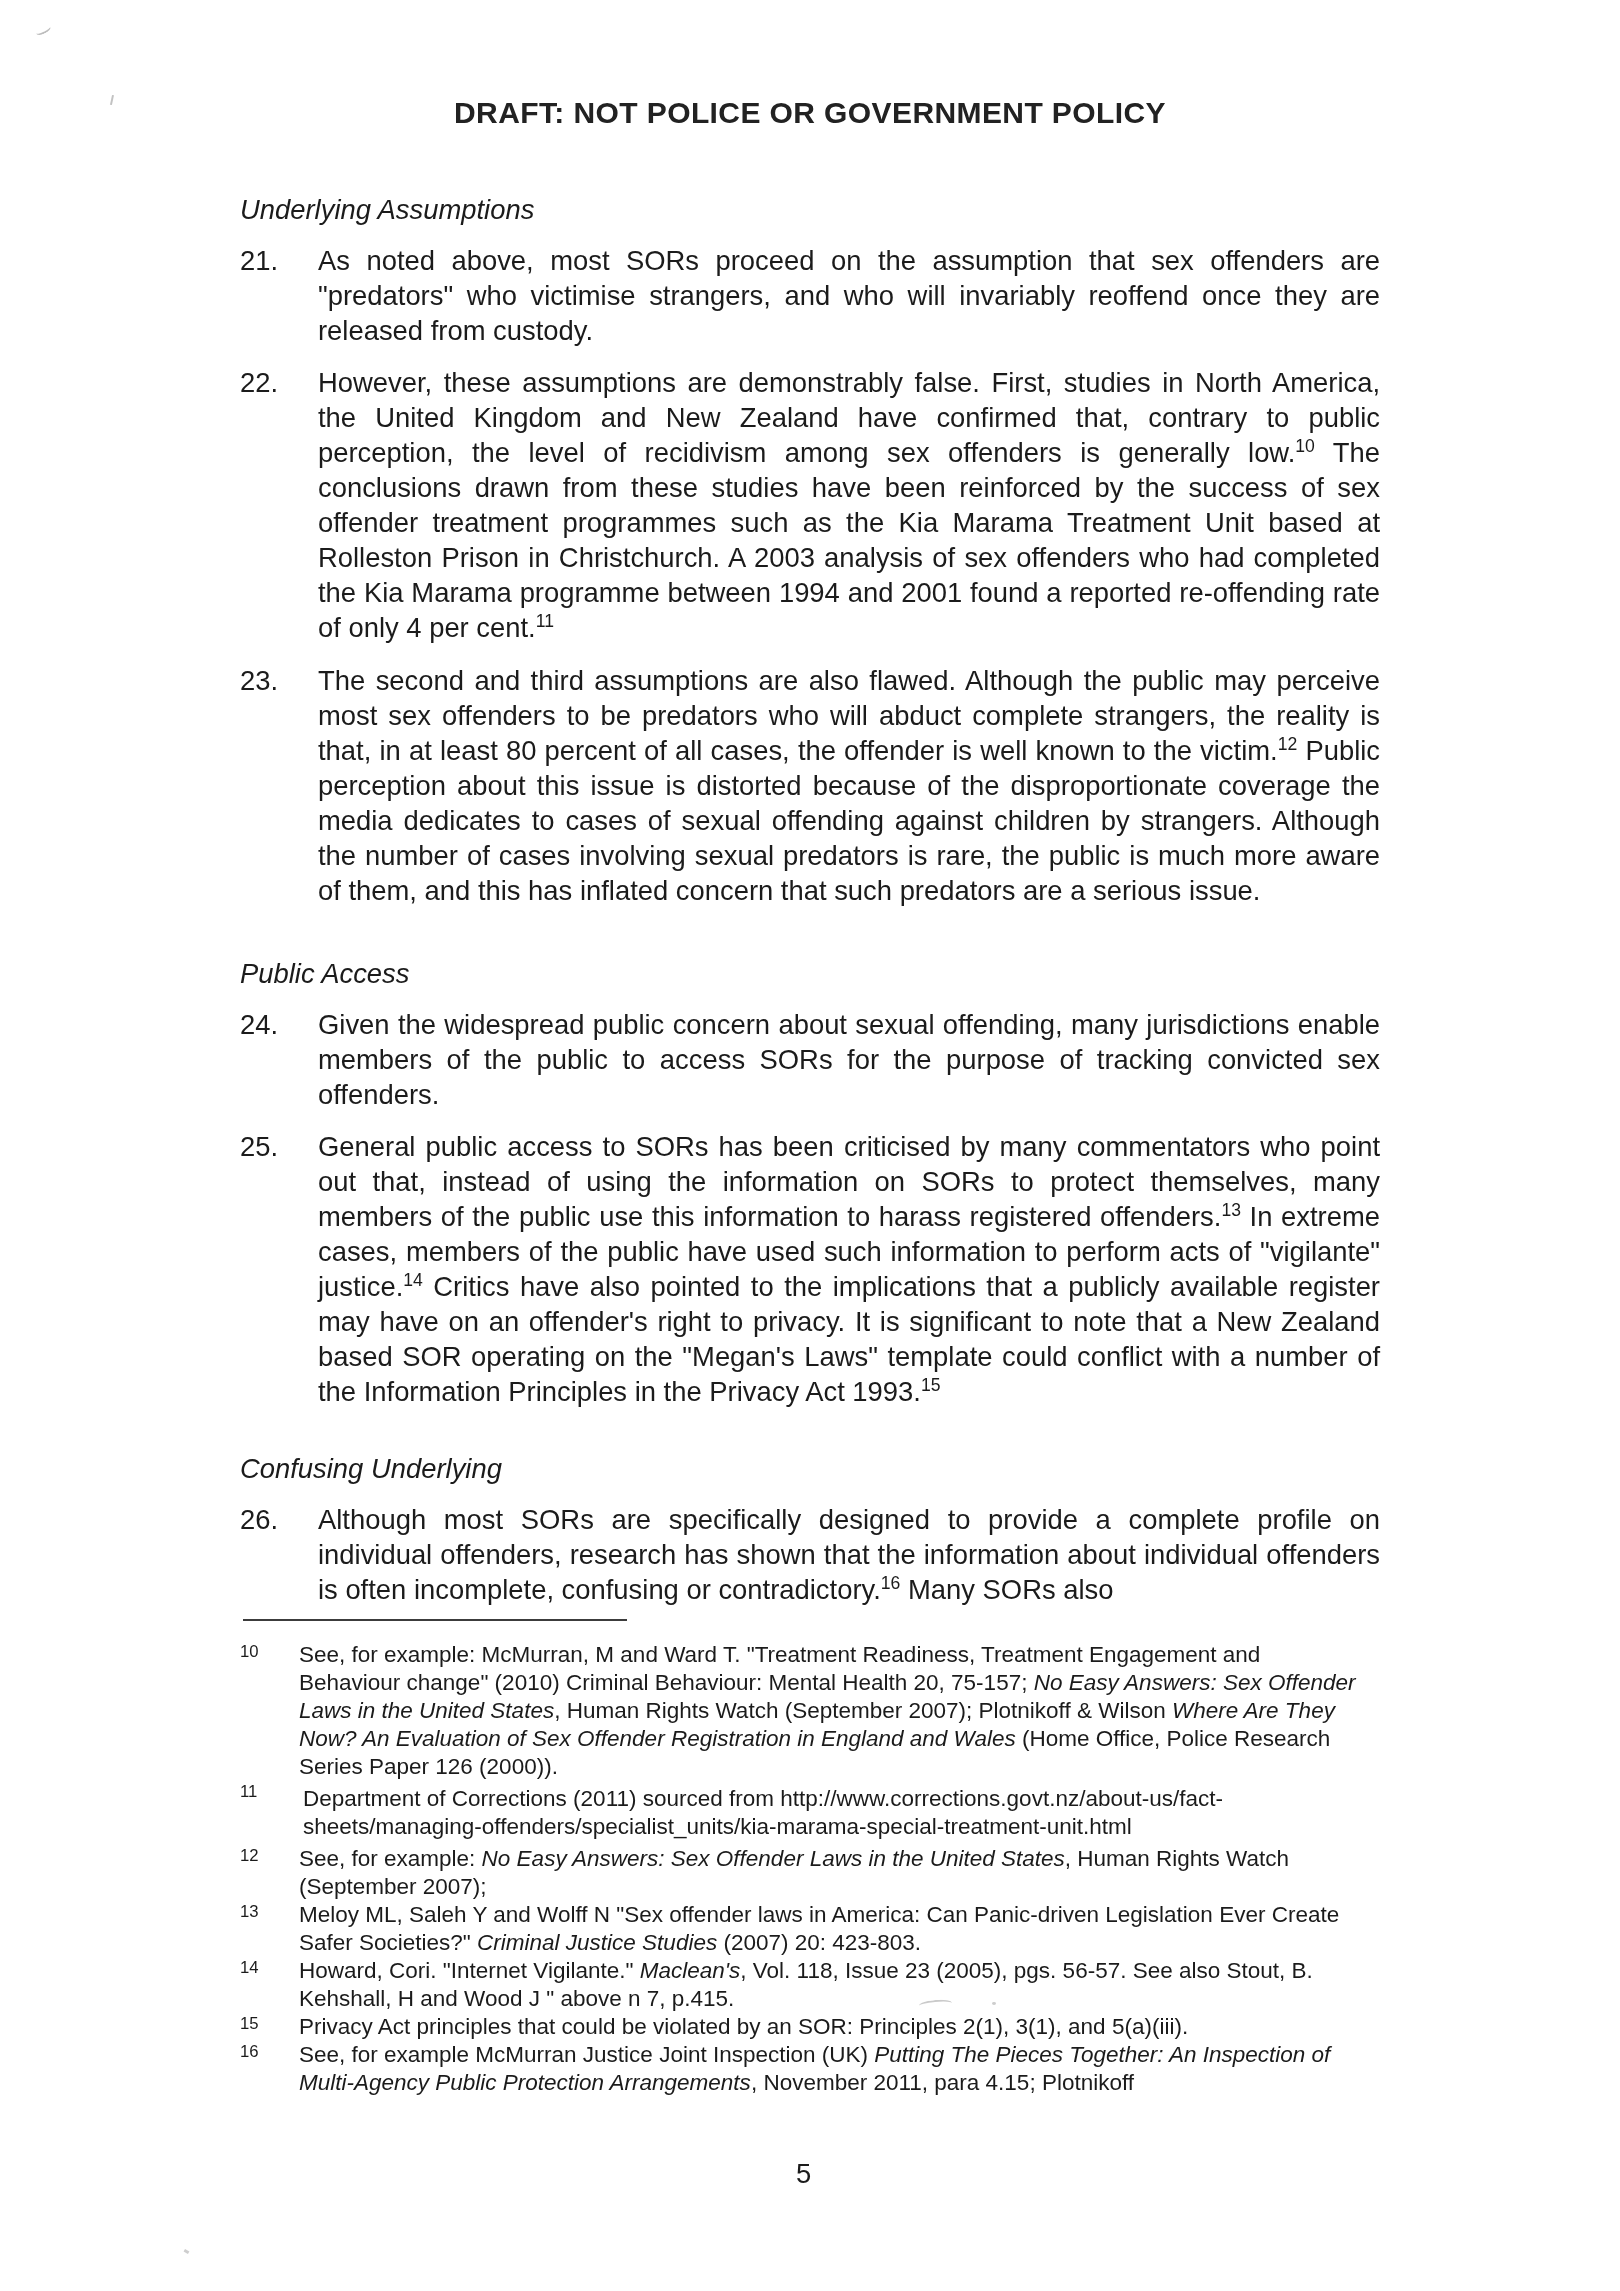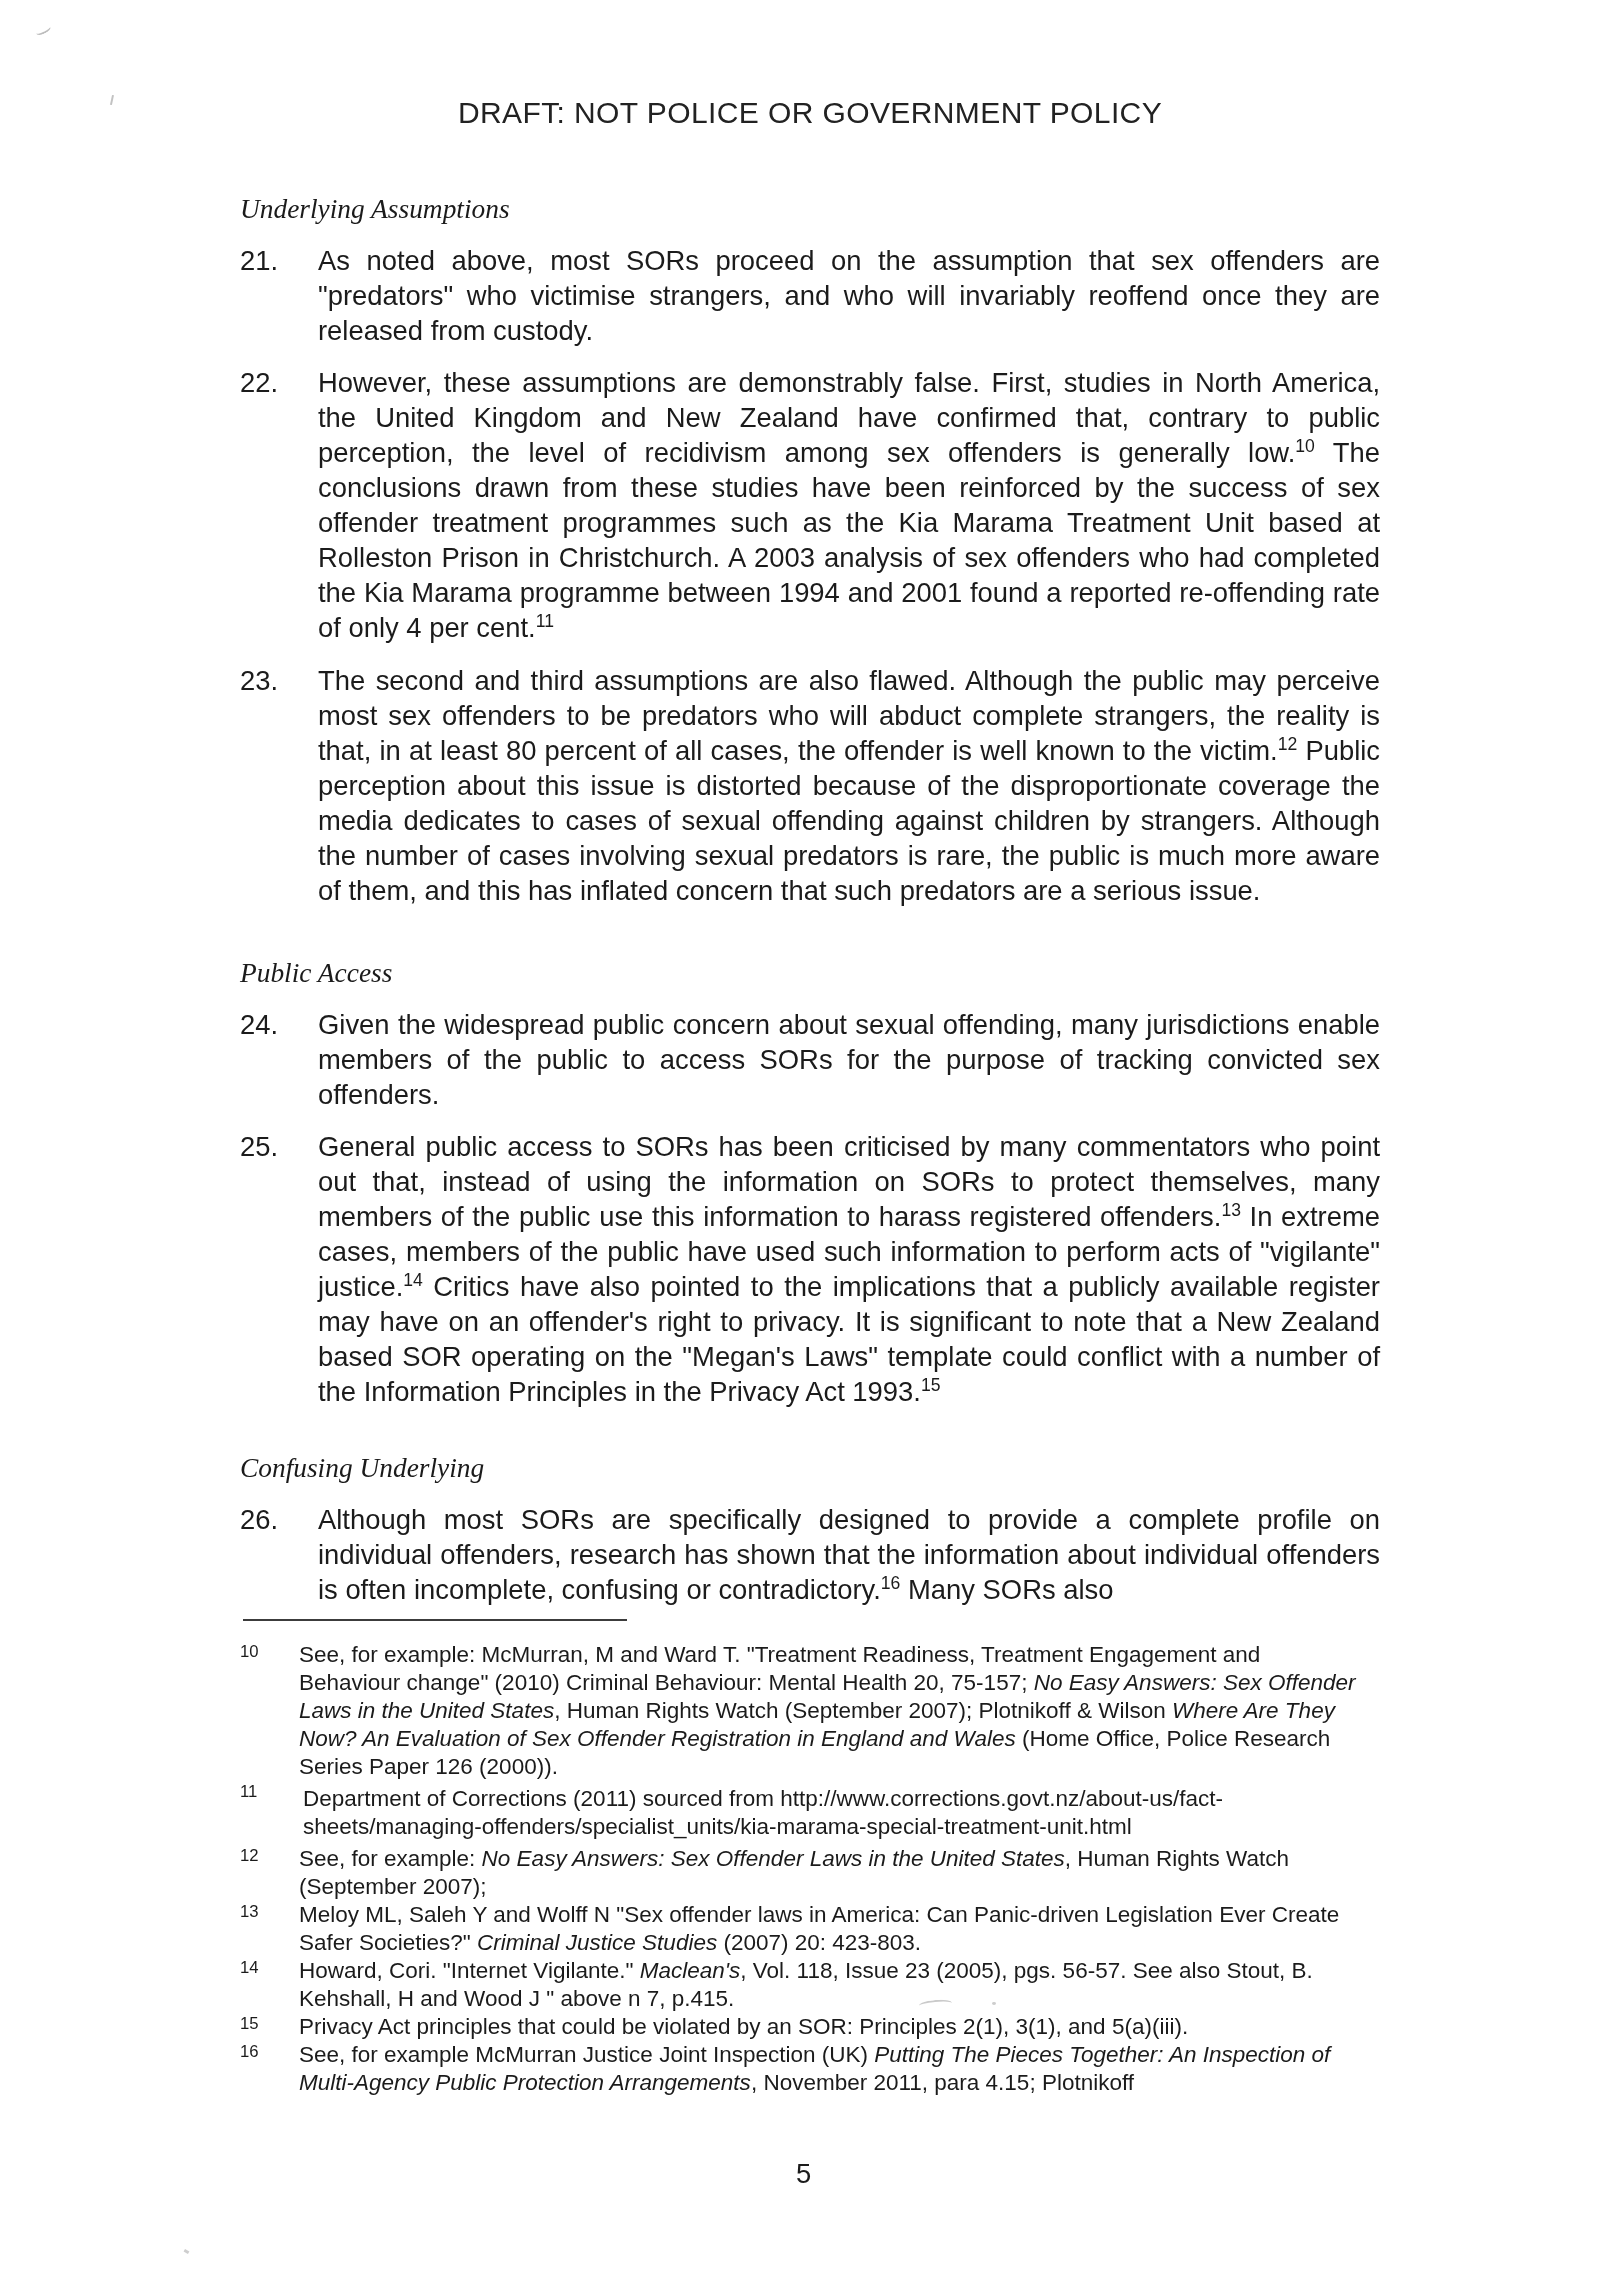--- a/index.html
+++ b/index.html
@@ -15,42 +15,41 @@
     overflow: hidden;
   }
 
   .doc-title {
     position: absolute;
     top: 96px;
     left: 0;
     width: 1620px;
     text-align: center;
     font-size: 30px;
-    font-weight: 400;
+    font-weight: 700;
     letter-spacing: 0.4px;
     color: #222;
   }
 
   .section {
     position: absolute;
     left: 240px;
     width: 1140px;
     font-size: 27.4px;
     line-height: 35px;
   }
   .section-ua { top: 192px; }
   .section-pa { top: 956px; }
   .section-ci { top: 1451px; }
 
   .section-heading {
     font-style: italic;
     font-weight: 400;
     font-size: 27.4px;
     margin: 0 0 15.7px 0;
-    font-family: Liberation Serif, serif;
   }
 
   .para { display: flex; margin: 0 0 17.6px 0; justify-content: space-between; }
   .para-num { flex: 0 0 78px; }
   .para-text { flex: 1; text-align: justify; margin: 0; }
 
   sup.fn-ref {
     font-size: 17.6px;
     line-height: 0;
     vertical-align: super;

